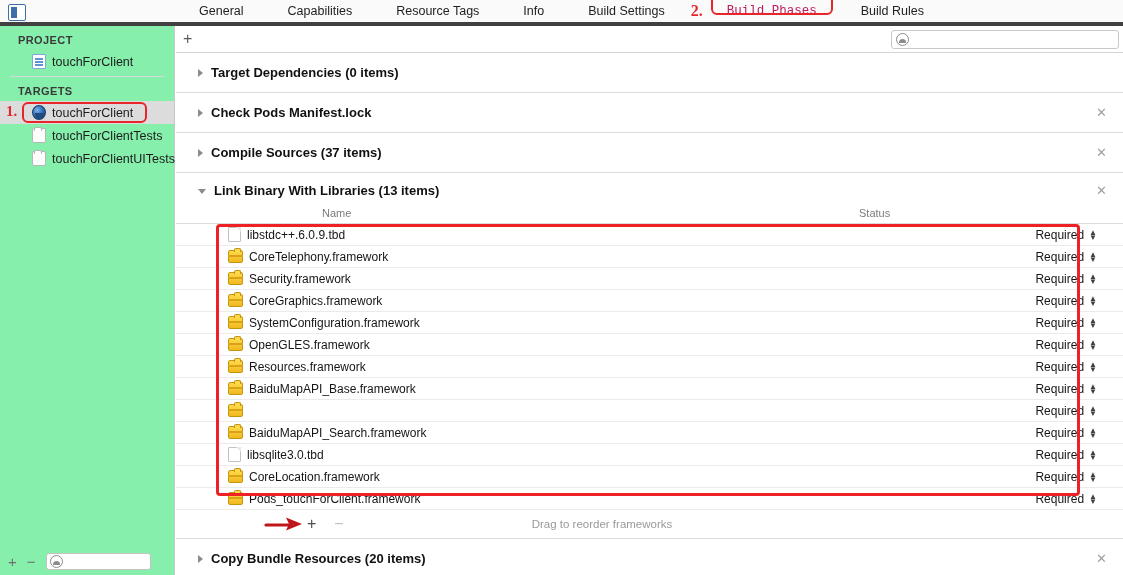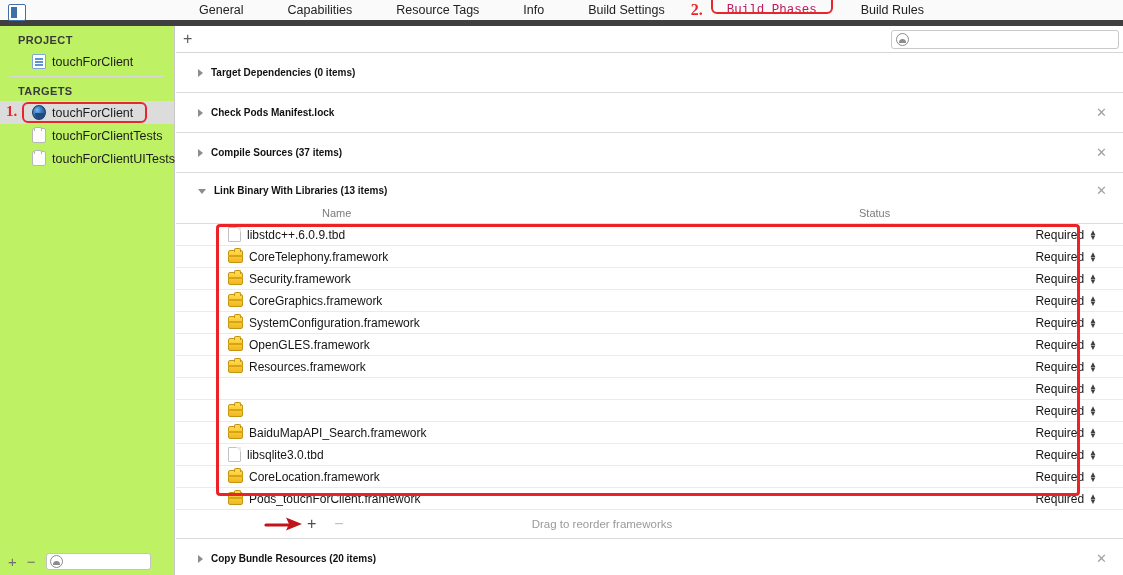--- a/index.html
+++ b/index.html
@@ -8,21 +8,21 @@
     background: #ffffff;
     font-family: "Liberation Sans", sans-serif;
     overflow: hidden;
   }
   #app { position: relative; width: 1123px; height: 575px; }
 
   
   .tabbar {
     position: absolute; left: 0; top: 0; width: 1123px; height: 26px;
     background: #fafafa;
-    border-bottom: 6px solid #404040;
+    border-bottom: 4px solid #404040;
     display: flex; align-items: center; justify-content: center;
   }
   .nav-toggle {
     position: absolute; left: 8px; top: 4px;
     width: 18px; height: 17px;
     border: 1.6px solid #3f6fa8; border-radius: 2px;
     background: #ffffff;
     display: flex; align-items: stretch;
   }
   .nav-toggle i {
@@ -41,21 +41,21 @@
     border: 2.5px solid #e8262a; border-radius: 6px; pointer-events: none;
   }
   .marker {
     font-size: 16px; font-weight: bold; color: #e8262a;
     font-family: "Liberation Serif", serif;
   }
 
   
   .sidebar {
     position: absolute; left: 0; top: 26px; width: 175px; height: 549px;
-    background: #bef264; border-right: 1px solid #c8c8c8;
+    background: #86efac; border-right: 1px solid #c8c8c8;
   }
   .side-head {
     font-size: 11px; font-weight: bold; color: #3a3a3a;
     letter-spacing: .4px; padding: 8px 0 4px 18px;
   }
   .side-row {
     display: flex; align-items: center; height: 23px;
     padding-left: 32px; font-size: 12.5px; color: #1c1c1c;
     position: relative;
   }
@@ -126,21 +126,21 @@
   .round-ic::after {
     content: ""; position: absolute; left: 2px; top: 5px; width: 7px; height: 4px;
     background: #8b8b8b; border-radius: 4px 4px 0 0;
   }
 
   .phase {
     border-bottom: 1px solid #dcdcdc; position: relative;
   }
   .phase-head {
     height: 39px; display: flex; align-items: center; padding-left: 22px;
-    font-size: 10px; font-weight: bold; color: #111;
+    font-size: 13px; font-weight: bold; color: #111;
   }
   .tri {
     width: 0; height: 0; margin-right: 8px; flex: none;
     border-left: 5px solid #8c8c8c; border-top: 4px solid transparent;
     border-bottom: 4px solid transparent;
   }
   .tri.open {
     border-left: 4.5px solid transparent; border-right: 4.5px solid transparent;
     border-top: 5px solid #8c8c8c; border-bottom: none; margin-top: 2px;
   }
@@ -400,20 +400,24 @@
               </div>
               <div class="cstat">
                 <span>Required</span>
                 <span class="stepper">
                   <span>▲</span>
                   <span>▼</span>
                 </span>
               </div>
             </div>
             <div class="frow">
+              <div class="cname">
+                <span class="ic-lib"></span>
+                <span>BaiduMapAPI_Base.framework</span>
+              </div>
               <div class="cstat">
                 <span>Required</span>
                 <span class="stepper">
                   <span>▲</span>
                   <span>▼</span>
                 </span>
               </div>
             </div>
             <div class="frow">
               <div class="cname">

